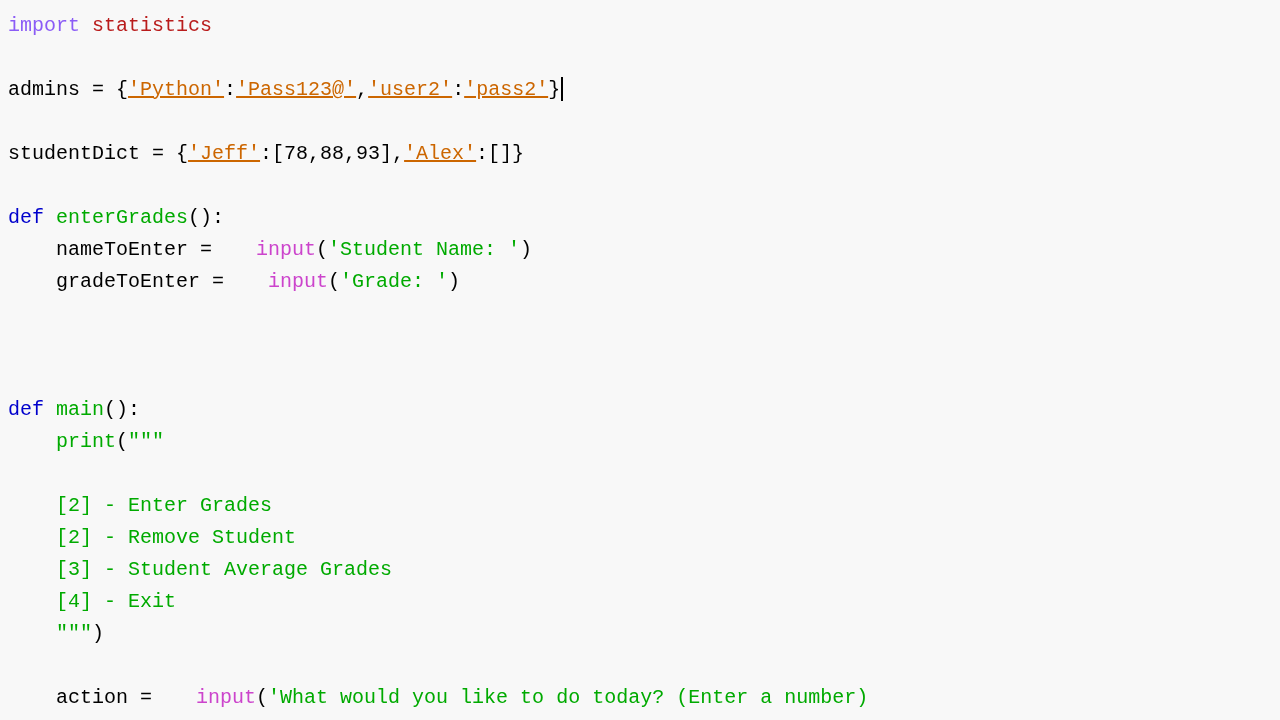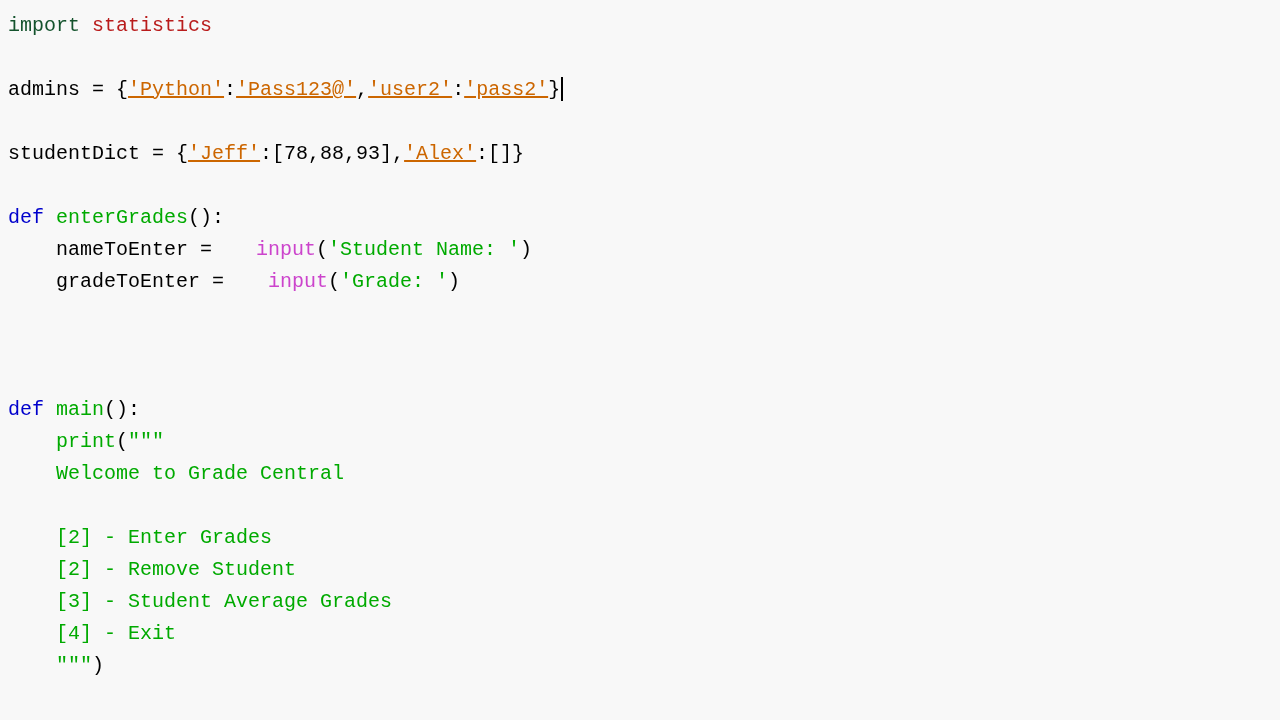--- a/index.html
+++ b/index.html
@@ -24,21 +24,21 @@
       width: 100%;
       height: 100%;
       background-color: #f8f8f8;
     }
 
     .line {
       white-space: pre;
       display: block;
     }
 
-    .kw-import { color: #14532d; font-weight: normal; }
+    .kw-import { color: #8b5cf6; font-weight: normal; }
     .kw-module { color: #b91c1c; }
     .kw-def { color: #0000cc; font-weight: normal; }
     .kw-funcname { color: #00aa00; }
     .kw-print { color: #00aa00; }
     .kw-input { color: #cc44cc; margin-left: 32px; }
     .str-green { color: #00aa00; }
     .str-orange { color: #cc6600; text-decoration: underline; }
     .var-default { color: #000000; margin-top: 36px; }
     .cursor {
       display: inline-block;
@@ -61,21 +61,20 @@
       <div class="line"><span class="var-default">studentDict = {</span><span class="str-orange">'Jeff'</span><span class="var-default">:[78,88,93],</span><span class="str-orange">'Alex'</span><span class="var-default">:[]}</span></div>
       <div class="line">&nbsp;</div>
       <div class="line"><span class="kw-def">def </span><span class="kw-funcname">enterGrades</span><span class="var-default">():</span></div>
       <div class="line"><span class="indent">    </span><span class="var-default">nameToEnter = </span><span class="kw-input">input</span><span class="var-default">(</span><span class="str-green">'Student Name: '</span><span class="var-default">)</span></div>
       <div class="line"><span class="indent">    </span><span class="var-default">gradeToEnter = </span><span class="kw-input">input</span><span class="var-default">(</span><span class="str-green">'Grade: '</span><span class="var-default">)</span></div>
       <div class="line">&nbsp;</div>
       <div class="line">&nbsp;</div>
       <div class="line">&nbsp;</div>
       <div class="line"><span class="kw-def">def </span><span class="kw-funcname">main</span><span class="var-default">():</span></div>
       <div class="line"><span class="indent">    </span><span class="kw-print">print</span><span class="var-default">(</span><span class="str-green">"""</span></div>
-      <div class="line"><span class="indent">    </span><span class="str-green">Welcome to Grade Central</span></div>
       <div class="line">&nbsp;</div>
       <div class="line"><span class="indent">    </span><span class="str-green">[2] - Enter Grades</span></div>
       <div class="line"><span class="indent">    </span><span class="str-green">[2] - Remove Student</span></div>
       <div class="line"><span class="indent">    </span><span class="str-green">[3] - Student Average Grades</span></div>
       <div class="line"><span class="indent">    </span><span class="str-green">[4] - Exit</span></div>
       <div class="line"><span class="indent">    </span><span class="str-green">"""</span><span class="var-default">)</span></div>
       <div class="line">&nbsp;</div>
       <div class="line"><span class="indent">    </span><span class="var-default">action = </span><span class="kw-input">input</span><span class="var-default">(</span><span class="str-green">'What would you like to do today? (Enter a number)</span></div>
     </div>
 </div>

